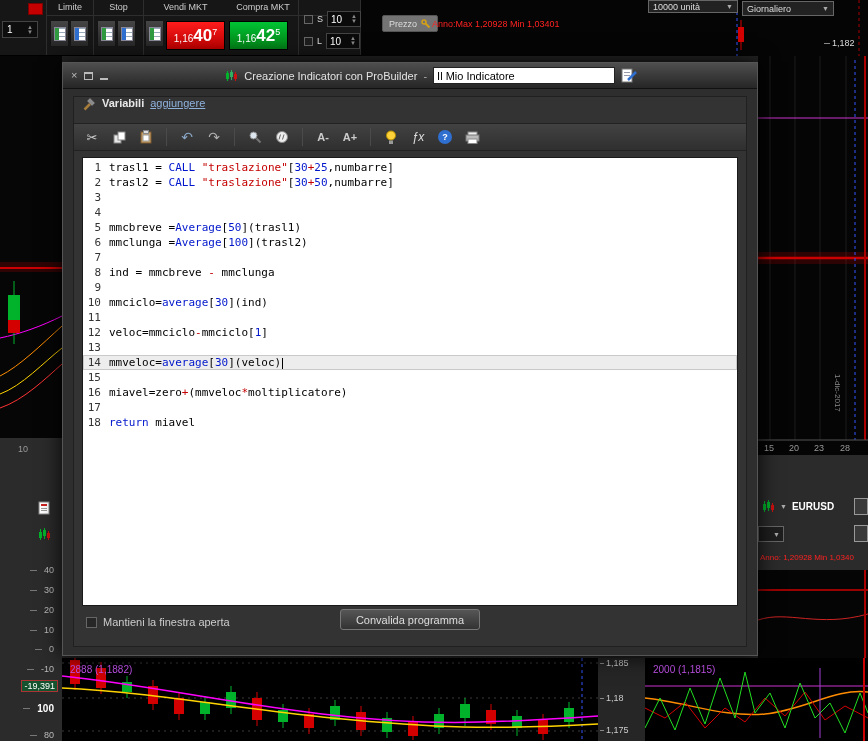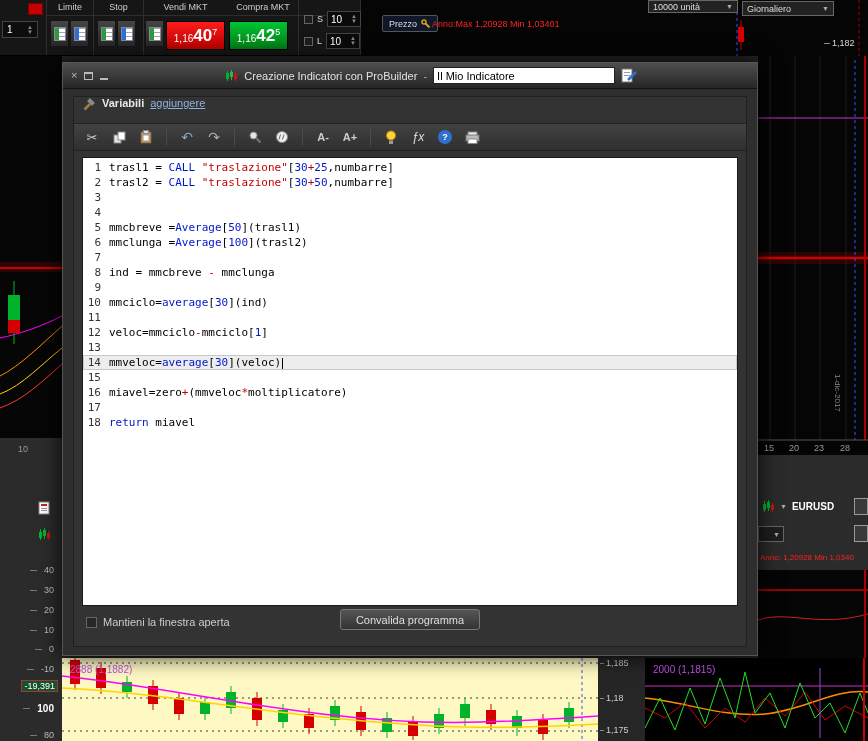--- a/index.html
+++ b/index.html
@@ -35,21 +35,21 @@
   .px-main { font-size:17px; font-weight:bold; }
   .px-sup { font-size:9px; margin-bottom:8px; }
   .sl-row { position:absolute; left:304px; display:flex; align-items:center; gap:4px; }
   .sl-check { width:9px; height:9px; background:#1d1d1d; border:1px solid #666; }
   .sl-label { color:#ddd; font-size:9px; }
   .sl-input { width:34px; height:16px; background:#0a0a0a; border:1px solid #444;
               color:#fff; font-size:10px; display:flex; align-items:center;
               justify-content:space-between; padding:0 3px; }
   .top-chart { position:absolute; left:361px; top:0; width:507px; height:56px; background:#050505; }
   .prezzo-btn { position:absolute; left:21px; top:15px; height:17px; padding:0 6px;
-                background:#0f172a; border:1px solid #555; border-radius:2px; color:#ddd;
+                background:#737373; border:1px solid #555; border-radius:2px; color:#ddd;
                 font-size:9px; display:flex; align-items:center; gap:4px; }
   .year-stats { position:absolute; left:71px; top:19px; font-size:9px; color:#ff2222; white-space:nowrap; }
   .top-select { position:absolute; background:#222; border:1px solid #666; color:#ddd;
                 font-size:9px; display:flex; align-items:center; justify-content:space-between;
                 padding:0 4px; gap:4px; }
   .caret { color:#aaa; font-size:7px; }
   .axis-price { position:absolute; left:471px; top:38px; color:#ddd; font-size:9px; }
   .axis-price::before { content:""; position:absolute; left:-8px; top:5px; width:6px; height:1px; background:#888; }
 
   
@@ -60,21 +60,21 @@
              align-items:center; justify-content:center; }
   .ls-scale { position:absolute; left:0; top:504px; width:62px; height:181px; }
   .axis-label { position:absolute; right:8px; font-size:9px; color:#bbb; }
   .axis-label::before { content:""; position:absolute; left:-14px; top:5px; width:7px; height:1px; background:#777; }
   .axis-label.current { background:#14532d; border:1px solid #a33; color:#fff;
                         padding:0 2px; right:4px; }
   .axis-label.current::before { display:none; }
   .axis-label.bold { font-weight:bold; color:#fff; font-size:10px; }
 
   
-  .bottom-chart { position:absolute; left:62px; top:658px; width:536px; height:83px; background:#fef9c3; }
+  .bottom-chart { position:absolute; left:62px; top:658px; width:536px; height:83px; background:#000000; }
   .chart-note { position:absolute; left:8px; top:6px; font-size:10px; color:#c653f0; }
   .bottom-axis { position:absolute; left:598px; top:658px; width:47px; height:83px; background:#262626; }
   .ba-label { position:absolute; left:8px; font-size:9px; color:#ccc; }
   .ba-label::before { content:""; position:absolute; left:-6px; top:5px; width:4px; height:1px; background:#888; }
   .br-chart { position:absolute; left:645px; top:658px; width:223px; height:83px; background:#000000; }
 
   
   .right-strip { position:absolute; left:758px; top:56px; width:110px; height:602px; }
   .rs-chart1 { position:absolute; left:0; top:0; width:110px; height:399px; background:#050505; }
   .rs-xticks { position:absolute; left:0; top:387px; width:110px; height:12px; }

